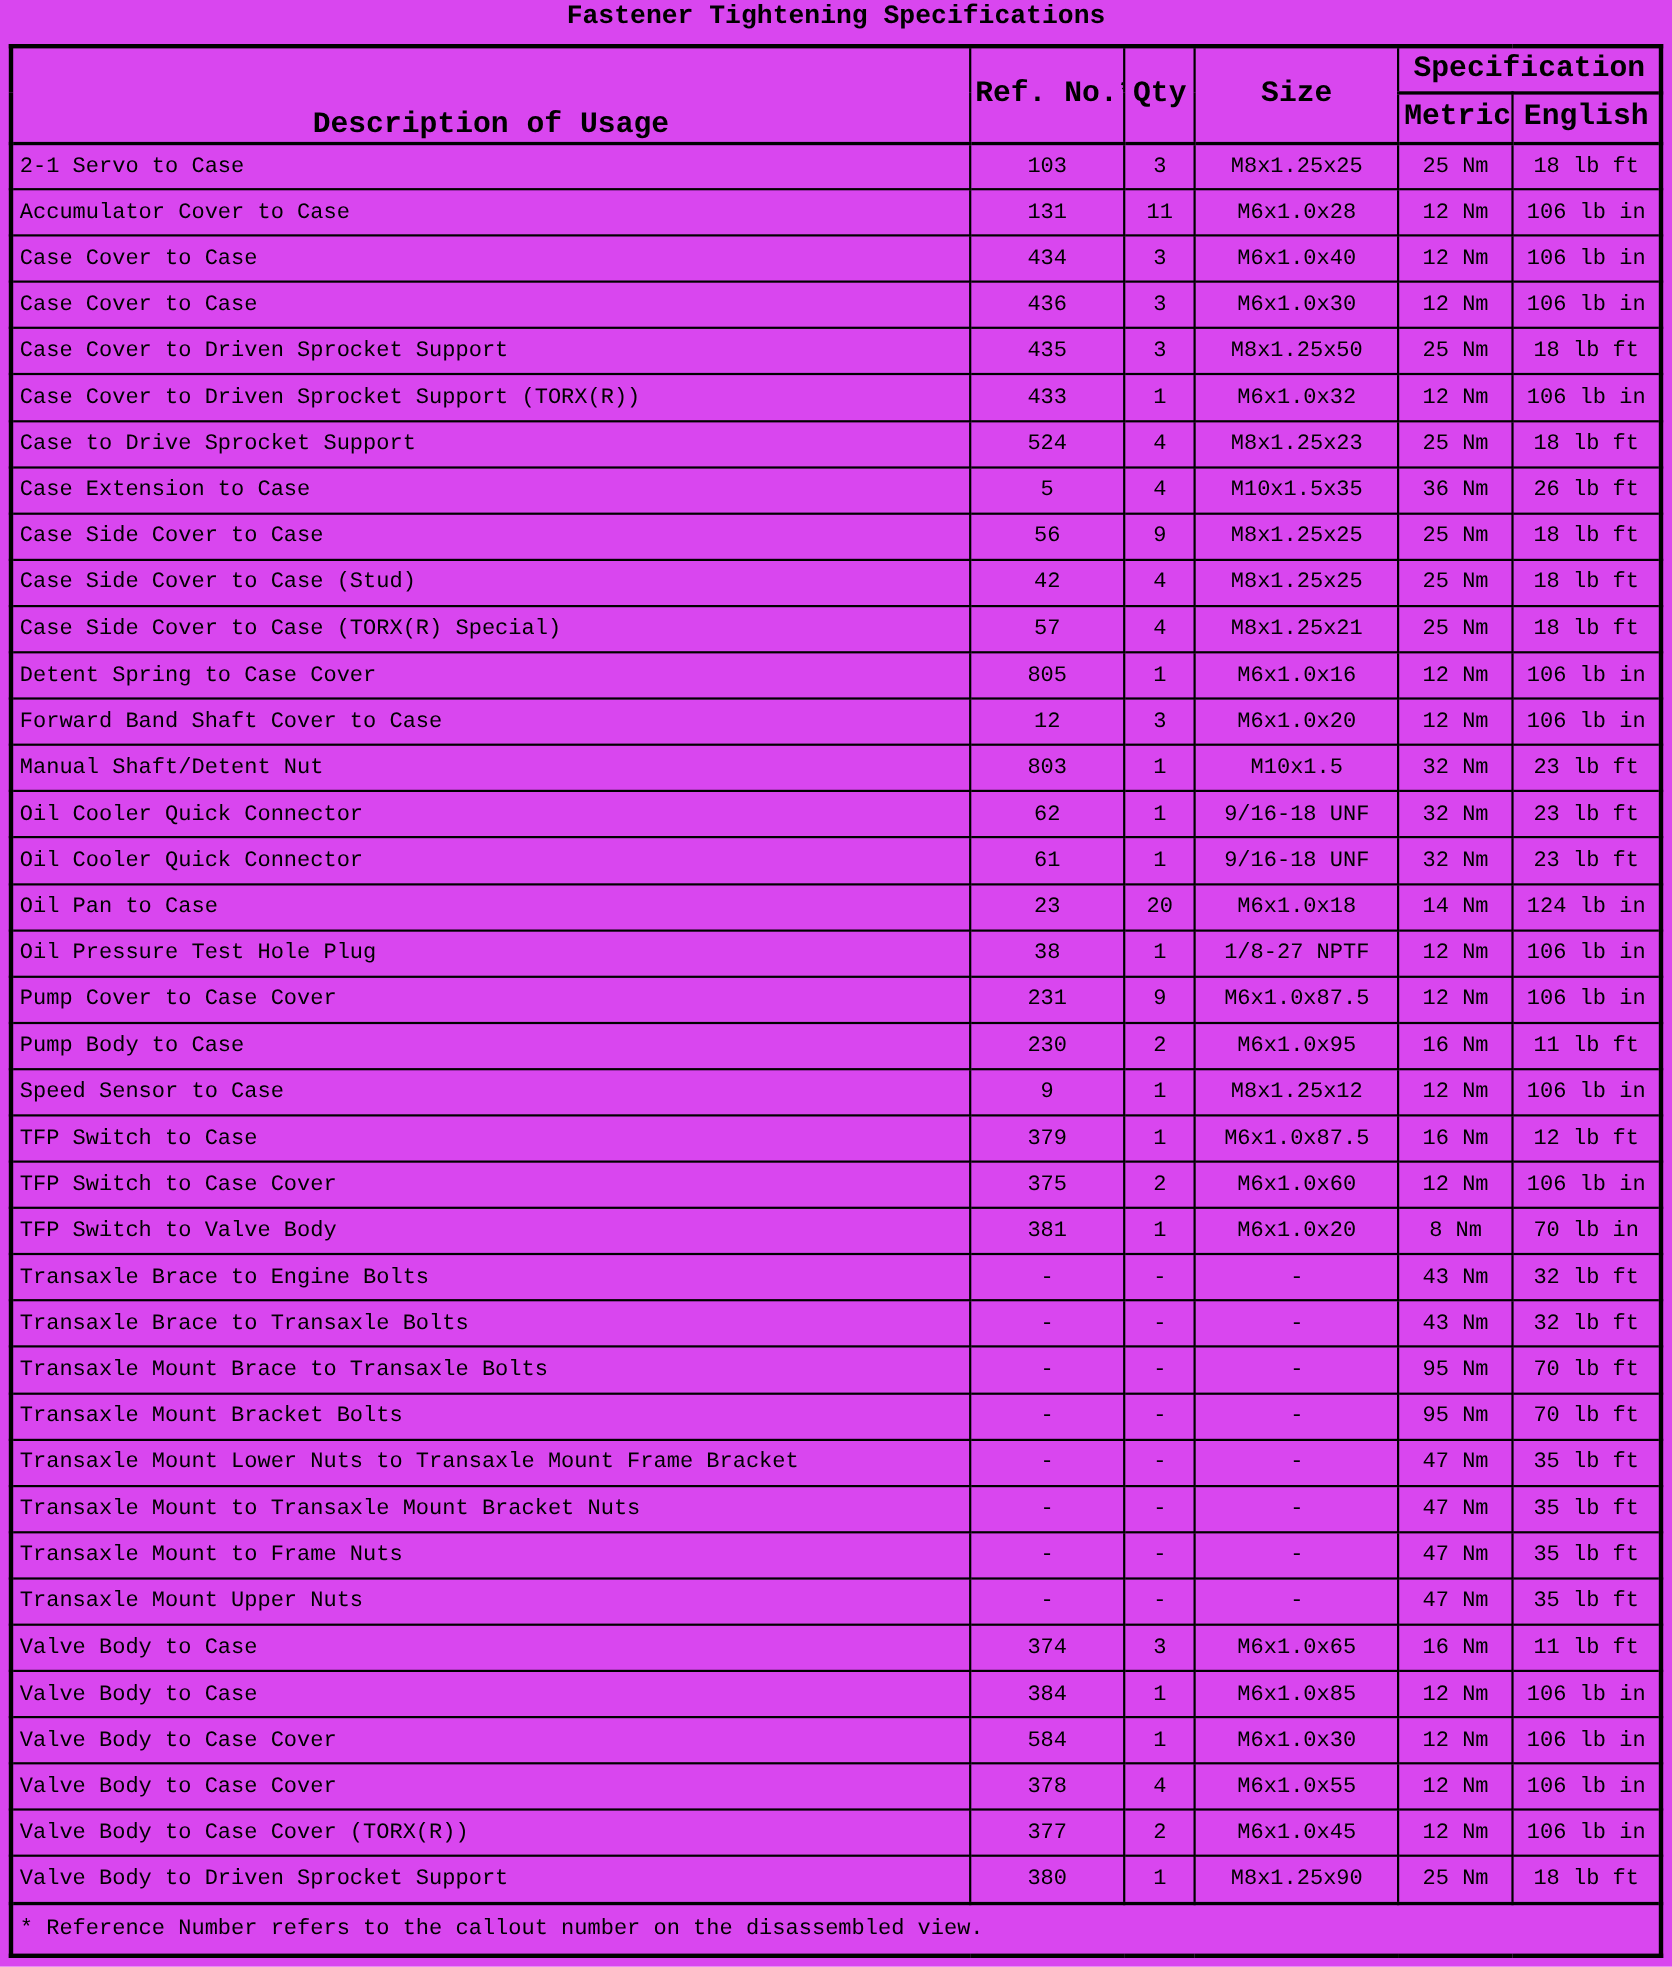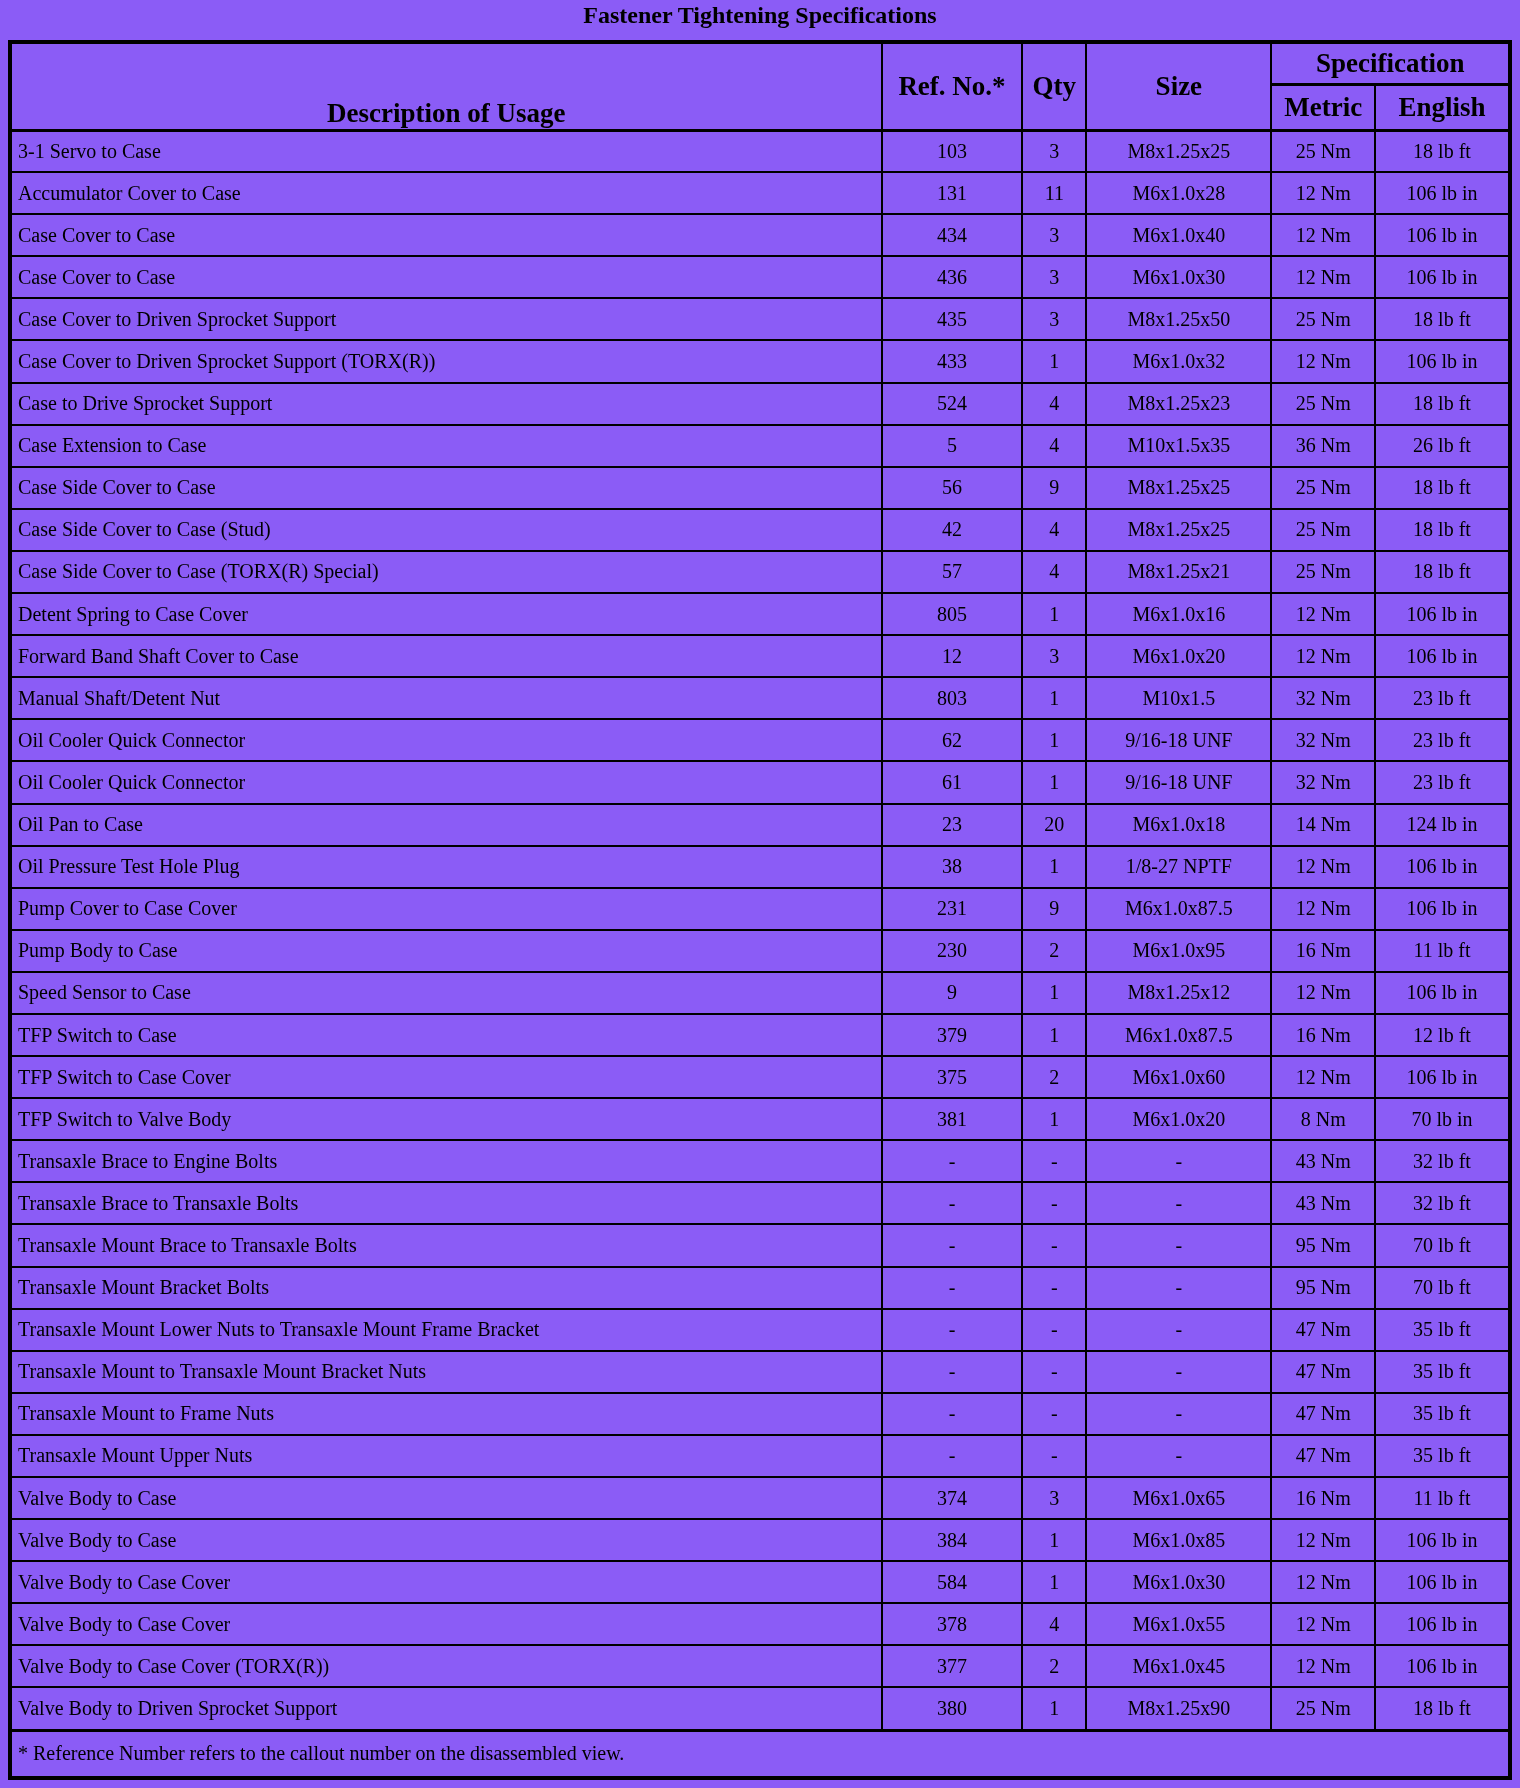--- a/index.html
+++ b/index.html
@@ -4,22 +4,22 @@
 <style>
   html, body {
     margin: 0;
     padding: 0;
     background: #ffffff;
   }
   .page {
     position: relative;
     width: 1520px;
     height: 1788px;
-    background: #8b5cf6;
-    font-family: Liberation Serif, serif;
+    background: #d946ef;
+    font-family: Liberation Mono, monospace;
     color: #000000;
   }
   .doc-title {
     position: absolute;
     top: 2px;
     left: 0;
     width: 100%;
     text-align: center;
     font-size: 24px;
     font-weight: bold;
@@ -110,21 +110,21 @@
         <th class="spec-head" colspan="2">Specification</th>
       </tr>
       <tr class="h2">
         <th>Metric</th>
         <th>English</th>
       </tr>
     </thead>
     <tbody id="spec-table-body">
 
     <tr>
-          <td class="cell-desc">3-1 Servo to Case</td>
+          <td class="cell-desc">2-1 Servo to Case</td>
           <td>103</td>
           <td>3</td>
           <td>M8x1.25x25</td>
           <td>25 Nm</td>
           <td>18 lb ft</td>
         </tr>
         <tr>
           <td class="cell-desc">Accumulator Cover to Case</td>
           <td>131</td>
           <td>11</td>

